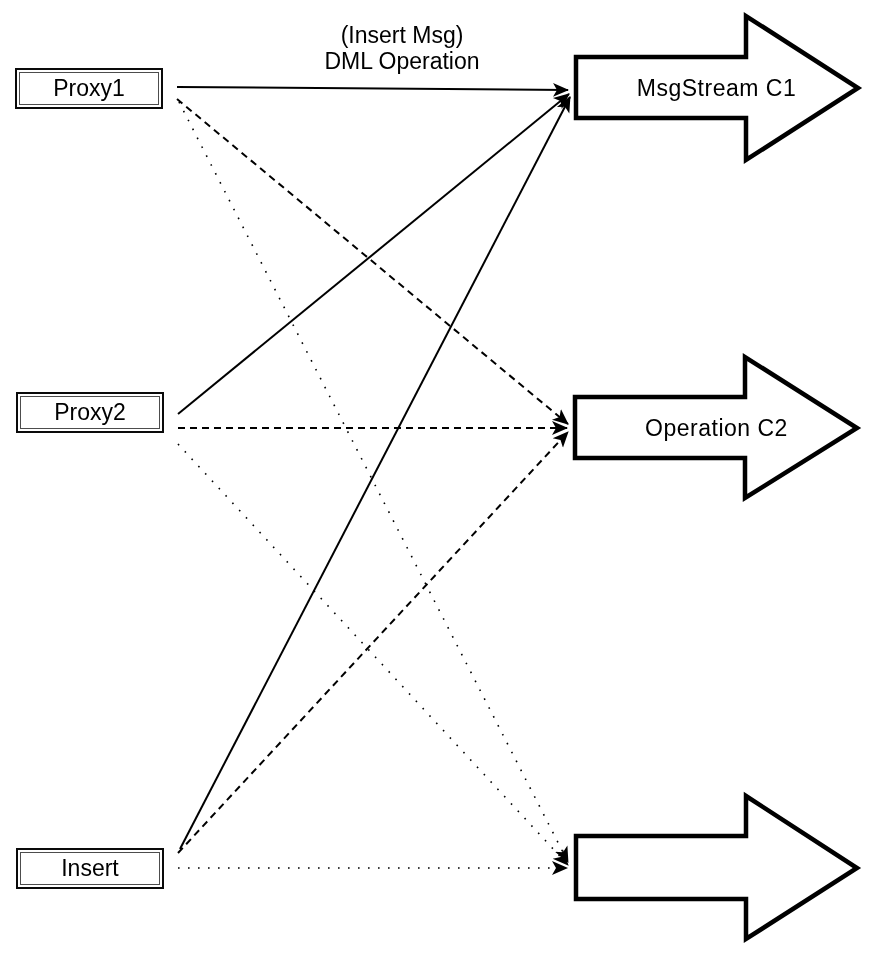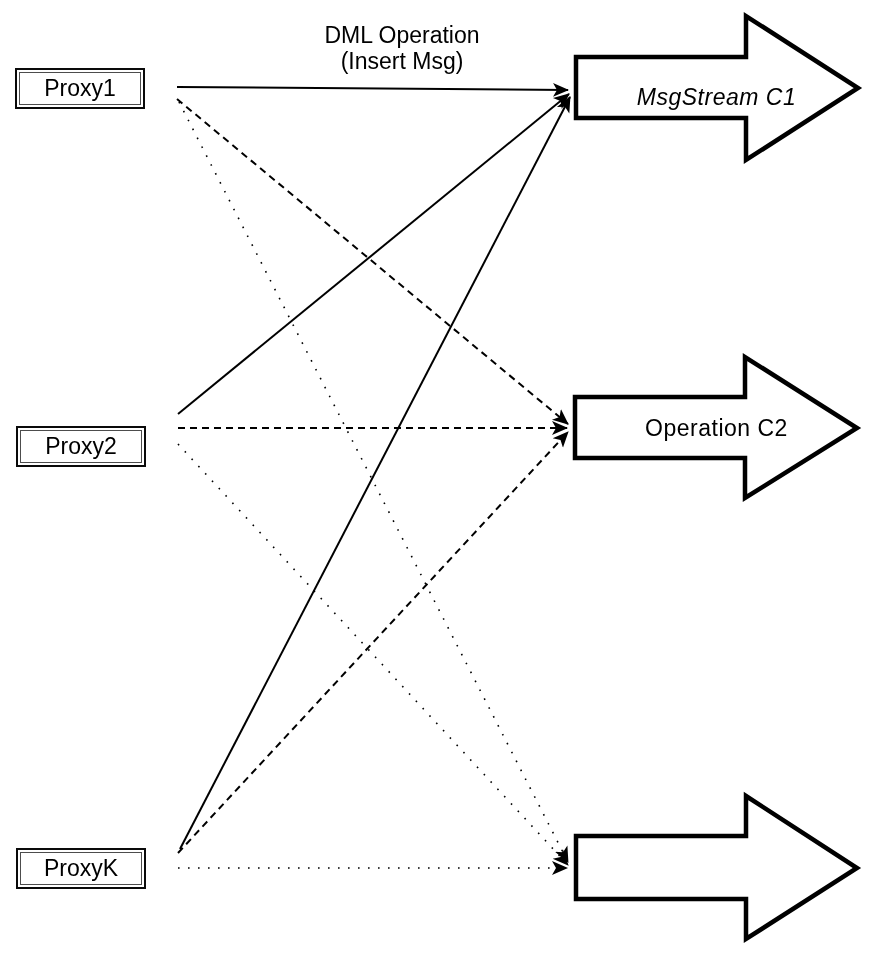--- a/index.html
+++ b/index.html
@@ -16,48 +16,48 @@
     color: #000000;
     overflow: hidden;
   }
   svg.diagram-layer {
     position: absolute;
     left: 0;
     top: 0;
   }
   .proxy-box {
     position: absolute;
-    width: 130px;
+    width: 148px;
     height: 41px;
     box-sizing: border-box;
     background: #ffffff;
     border: 2px solid #0a0a0a;
     box-shadow: inset 0 0 0 2px #ffffff, inset 0 0 0 3px #4d4d4d;
     display: flex;
     align-items: center;
     justify-content: center;
     font-size: 23px;
     line-height: 1;
     white-space: nowrap;
   }
   .proxy-1 { left: 15px;  top: 68px;  }
-  .proxy-2 { left: 16px;  top: 426px; }
+  .proxy-2 { left: 16px;  top: 392px; }
   .proxy-k { left: 16px;  top: 848px; }
   .stream-label {
     position: absolute;
     left: 575px;
     width: 283px;
     height: 28px;
     line-height: 28px;
     text-align: center;
     font-size: 23px;
     letter-spacing: 0.5px;
     white-space: nowrap;
   }
-  .stream-label-c1 { top: 83px; font-style: italic;  }
+  .stream-label-c1 { top: 74px;  }
   .stream-label-c2 { top: 414px; }
   .stream-label-cn { top: 854px; }
   .diagram-title {
     position: absolute;
     left: 282px;
     top: 22px;
     width: 240px;
     text-align: center;
     font-size: 23px;
     line-height: 26px;
@@ -87,30 +87,30 @@
     <line x1="177" y1="99" x2="568" y2="424" stroke="#000000" stroke-width="2" stroke-dasharray="7 5" marker-end="url(#ah)"></line>
     <line x1="178" y1="428" x2="567" y2="428" stroke="#000000" stroke-width="2" stroke-dasharray="7 5" marker-end="url(#ah)"></line>
     <line x1="178" y1="853" x2="568" y2="432" stroke="#000000" stroke-width="2" stroke-dasharray="7 5" marker-end="url(#ah)"></line>
 
     <line x1="179" y1="102" x2="568" y2="862" stroke="#000000" stroke-width="1.6" stroke-dasharray="1.6 8.4" marker-end="url(#ah)"></line>
     <line x1="178" y1="444" x2="568" y2="865" stroke="#000000" stroke-width="1.6" stroke-dasharray="1.6 8.4" marker-end="url(#ah)"></line>
     <line x1="178" y1="868" x2="567" y2="868" stroke="#000000" stroke-width="1.6" stroke-dasharray="1.6 8.4" marker-end="url(#ah)"></line>
   </svg>
 
   <div class="diagram-title">
+    <div>(Insert Msg)</div>
     <div>DML Operation</div>
-    <div>(Insert Msg)</div>
   </div>
 
   <div class="proxy-box proxy-1">
     <span>Proxy1</span>
   </div>
   <div class="proxy-box proxy-2">
     <span>Proxy2</span>
   </div>
   <div class="proxy-box proxy-k">
-    <span>ProxyK</span>
+    <span>Insert</span>
   </div>
 
   <div class="stream-label stream-label-c1">MsgStream C1</div>
   <div class="stream-label stream-label-c2">Operation C2</div>
 
 </div>
 
 </body></html>

